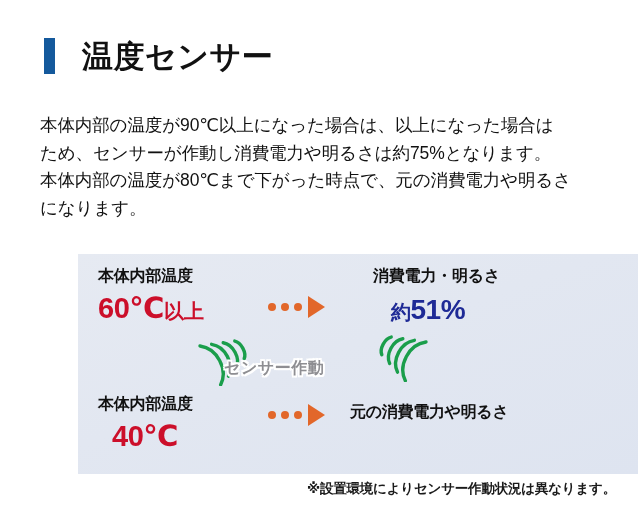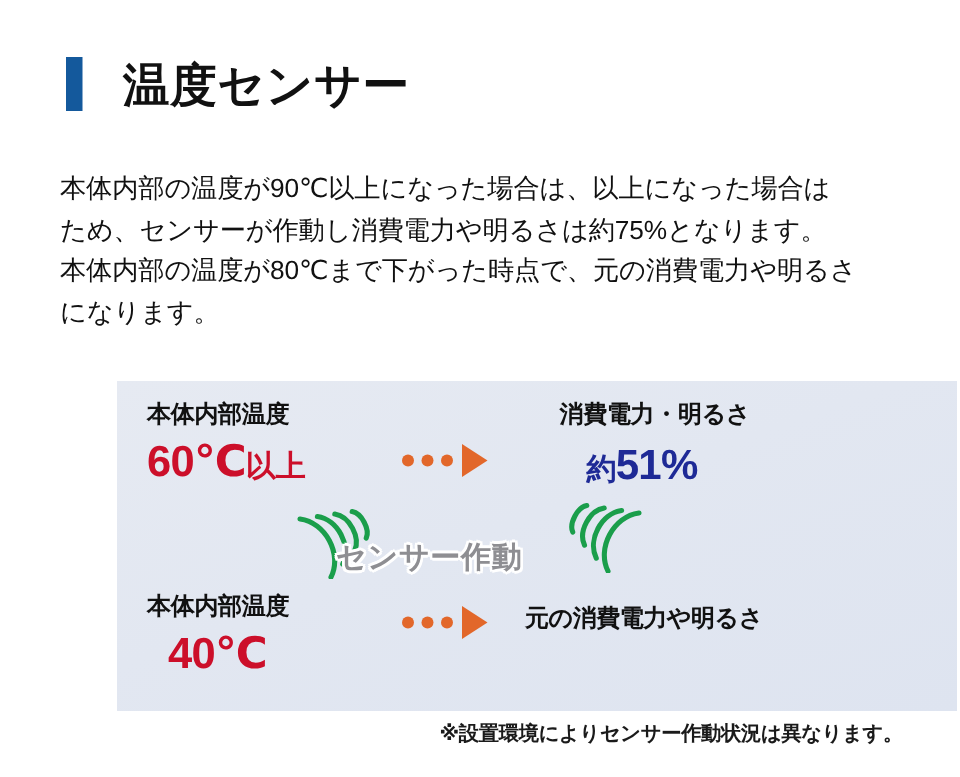--- a/index.html
+++ b/index.html
@@ -135,36 +135,36 @@
     border-left: 17px solid #e2672a;
     flex: none;
   }
 
   
   .waves {
     position: absolute;
   }
   .sensor-caption {
     position: absolute;
-    font-size: 20px;
+    font-size: 16px;
     font-weight: bold;
     color: #8e8e92;
     white-space: nowrap;
     letter-spacing: 0.5px;
     text-shadow:
       -1.6px -1.6px 0 #ffffff,  1.6px -1.6px 0 #ffffff,
       -1.6px  1.6px 0 #ffffff,  1.6px  1.6px 0 #ffffff,
        0    -1.8px 0 #ffffff,   0     1.8px 0 #ffffff,
       -1.8px  0    0 #ffffff,   1.8px 0    0 #ffffff;
   }
 
   
   .footnote {
     position: absolute;
-    right: 38px;
+    right: 24px;
     top: 480px;
     font-size: 13.5px;
     font-weight: bold;
     color: #1a1a1a;
     white-space: nowrap;
     letter-spacing: -0.2px;
     margin-left: 23px;
   }
 </style>
 </head>

